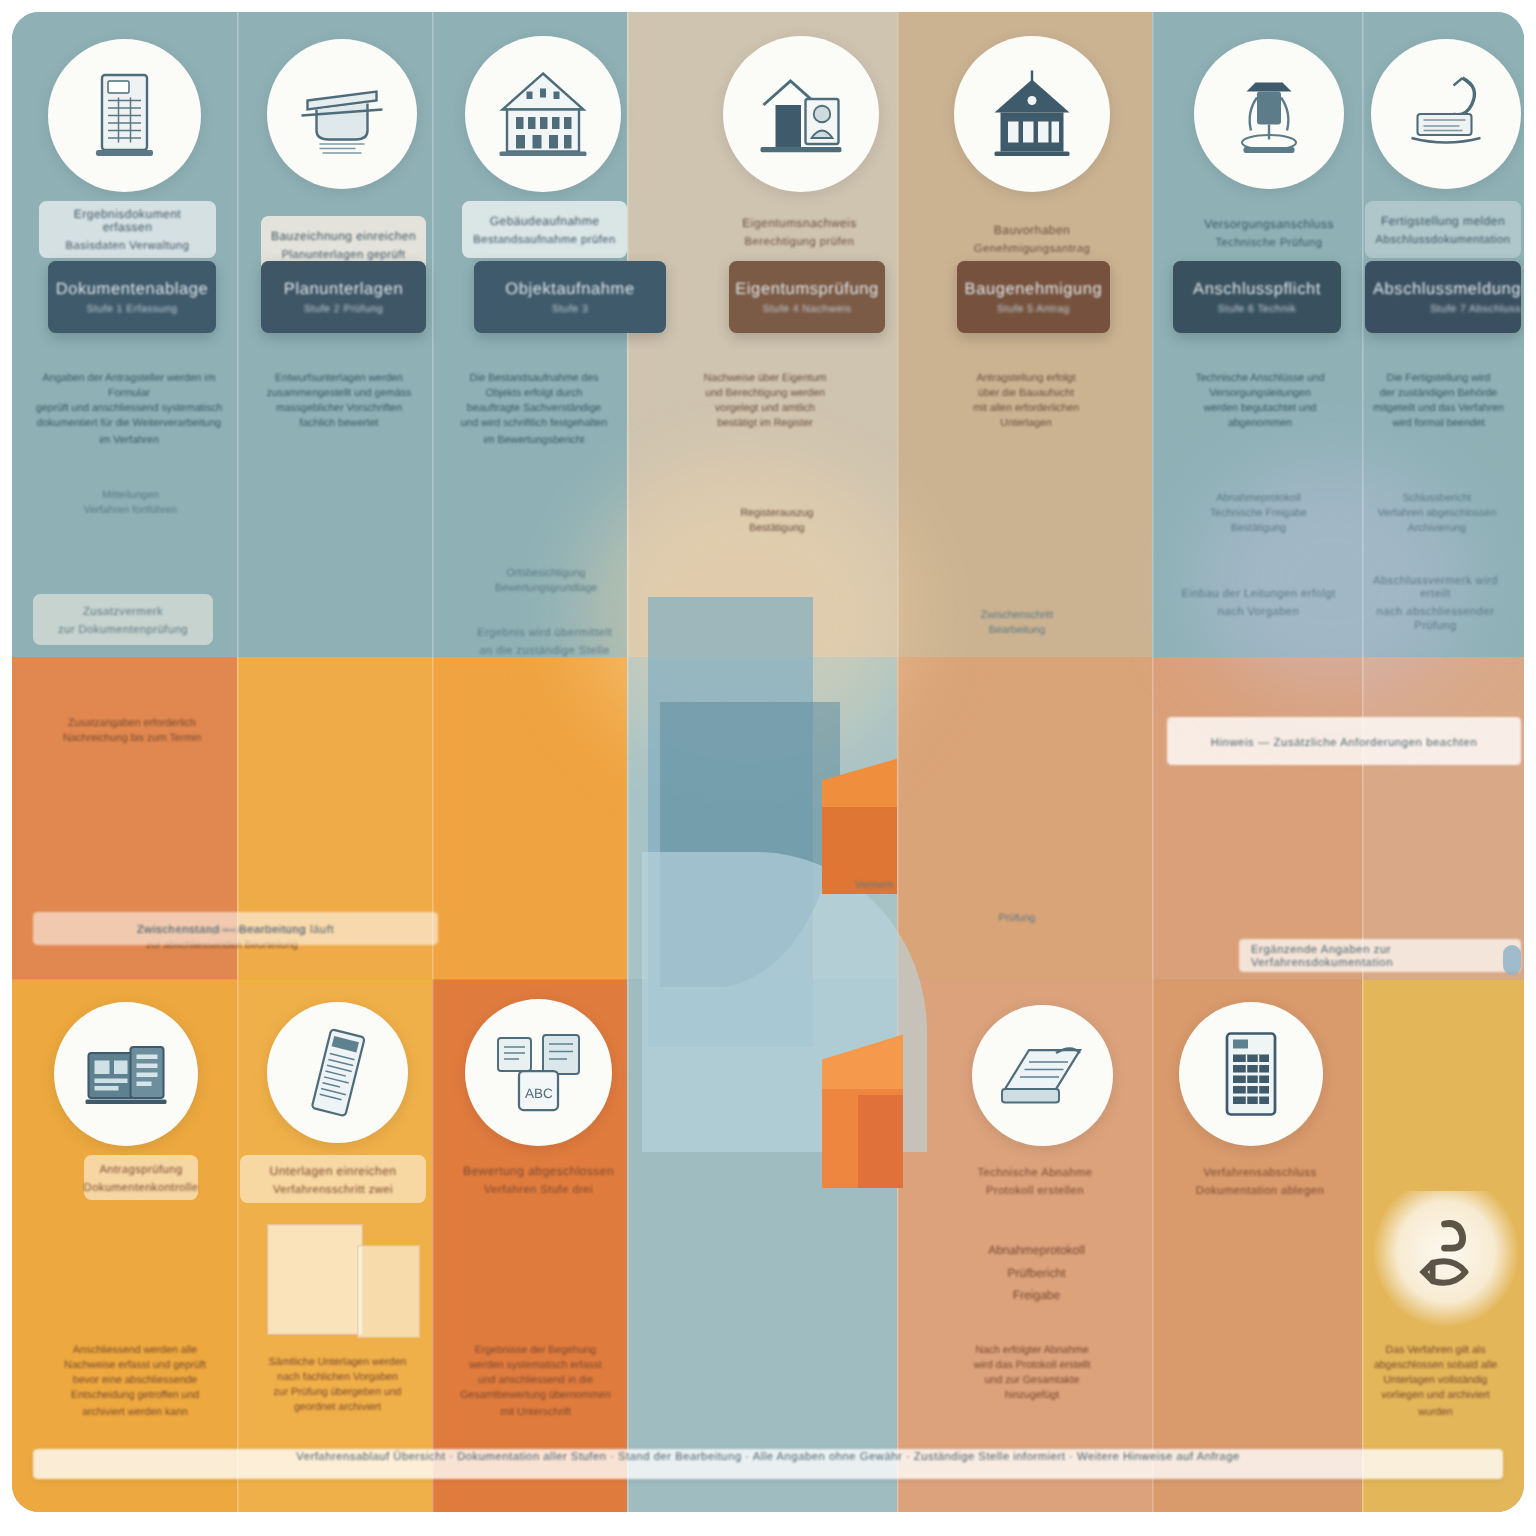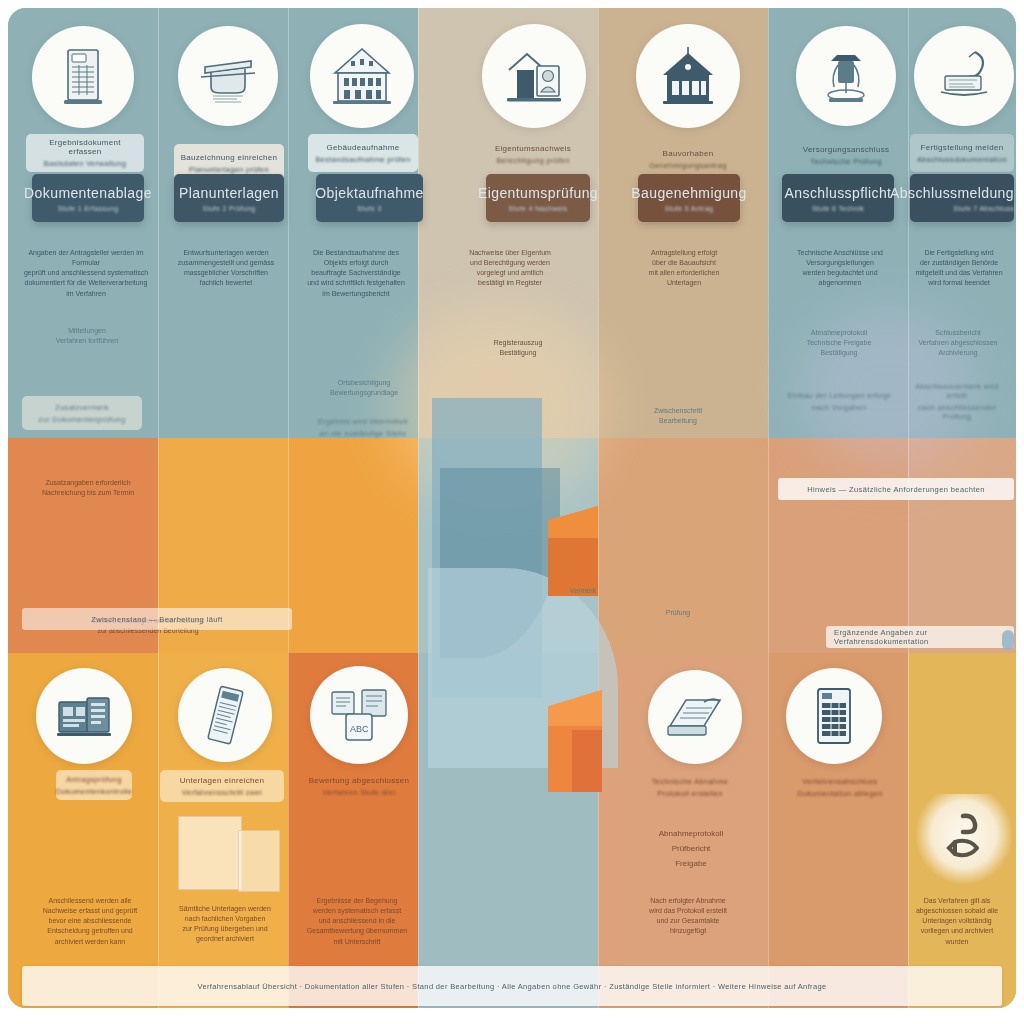--- a/index.html
+++ b/index.html
@@ -31,21 +31,21 @@
              background:#fbfbf8;
              box-shadow:0 2px 10px rgba(0,0,0,.10);
              display:flex;align-items:center;justify-content:center;}
   .medallion svg{display:block;}
 
   
   .hbar{position:absolute;border-radius:5px;
         box-shadow:0 3px 9px rgba(0,0,0,.18);
         display:flex;flex-direction:column;align-items:center;
         justify-content:center;gap:4px;}
-  .hbar .l1{font-size:14px;letter-spacing:.4px;color:#dfe6ea;
+  .hbar .l1{font-size:11px;letter-spacing:.4px;color:#dfe6ea;
             filter:blur(.75px);text-align:center;}
   .hbar .l2{font-size:7px;letter-spacing:.3px;color:#c3ced5;
             filter:blur(.9px);text-align:center;}
 
   
   .plate{position:absolute;border-radius:5px;
          display:flex;flex-direction:column;align-items:center;
          justify-content:center;gap:3px;padding:4px 6px;box-sizing:border-box;}
   .plate .p1{font-size:8px;letter-spacing:.3px;filter:blur(.7px);text-align:center;}
   .plate .p2{font-size:7.5px;letter-spacing:.3px;filter:blur(.8px);text-align:center;}
@@ -61,23 +61,23 @@
 
   
   .shape{position:absolute;}
 
   
   .pill{position:absolute;border-radius:3px;
         display:flex;align-items:center;justify-content:center;
         font-size:7.5px;letter-spacing:.4px;filter:blur(.7px);
         color:#4c6570;box-sizing:border-box;padding:0 8px;}
 
-  .footer-banner{position:absolute;left:14px;right:14px;height:40px;
+  .footer-banner{position:absolute;left:14px;right:14px;height:20px;
         background:rgba(255,255,255,.78);border-radius:3px;
-        display:flex;align-items:center;justify-content:center;
+        display:flex;justify-content:center;
         font-size:7.5px;letter-spacing:.35px;color:#4a5f69;
         filter:blur(.7px);box-sizing:border-box;padding:0 10px;
         box-shadow:0 1px 4px rgba(0,0,0,.08);}
 
   
   .glow{position:absolute;border-radius:50%;filter:blur(26px);}
 </style>
 </head>
 <body>
 
@@ -244,21 +244,21 @@
         </svg>
       </span>
     </div>
 
     <div class="plate" style="left:18px;top:126px;width:118px;height:38px;background:rgba(236,240,241,.75);">
       <span class="p1 t-dark">Ergebnisdokument erfassen</span>
       <span class="p2 t-dark">Basisdaten Verwaltung</span>
     </div>
     <div class="plate" style="left:166px;top:126px;width:110px;height:38px;background:rgba(243,236,226,.85);margin-top:10px;">
       <span class="p1 t-dark">Bauzeichnung einreichen</span>
-      <span class="p2 t-dark">Planunterlagen prüfen</span>
+      <span class="p2 t-dark">Planunterlagen geprüft</span>
     </div>
     <div class="plate" style="left:300px;top:126px;width:110px;height:38px;background:rgba(240,243,244,.78);">
       <span class="p1 t-dark">Gebäudeaufnahme</span>
       <span class="p2 t-dark">Bestandsaufnahme prüfen</span>
     </div>
     <div class="plate" style="left:470px;top:126px;width:110px;height:40px;background:rgba(0,0,0,0);">
       <span class="p1 t-brown">Eigentumsnachweis</span>
       <span class="p2 t-brown">Berechtigung prüfen</span>
     </div>
     <div class="plate" style="left:626px;top:126px;width:108px;height:40px;background:rgba(0,0,0,0);justify-content:flex-end;">
@@ -275,21 +275,21 @@
     </div>
 
     <div class="hbar" style="left:24px;top:166px;width:112px;height:48px;background:#3f5a6b;">
       <span class="l1">Dokumentenablage</span>
       <span class="l2">Stufe 1 Erfassung</span>
     </div>
     <div class="hbar" style="left:166px;top:166px;width:110px;height:48px;background:#3e5666;">
       <span class="l1">Planunterlagen</span>
       <span class="l2">Stufe 2 Prüfung</span>
     </div>
-    <div class="hbar" style="left:308px;top:166px;width:107px;height:48px;background:#3f5a6b;">
+    <div class="hbar" style="left:308px;top:166px;width:128px;height:48px;background:#3f5a6b;">
       <span class="l1">Objektaufnahme</span>
       <span class="l2">Stufe 3</span>
     </div>
     <div class="hbar" style="left:478px;top:166px;width:104px;height:48px;background:#7b5a46;">
       <span class="l1">Eigentumsprüfung</span>
       <span class="l2">Stufe 4 Nachweis</span>
     </div>
     <div class="hbar" style="left:630px;top:166px;width:102px;height:48px;background:#76523e;">
       <span class="l1">Baugenehmigung</span>
       <span class="l2">Stufe 5 Antrag</span>
@@ -413,21 +413,21 @@
 
     <div class="tblock t-warm fs7" style="left:10px;top:470px;width:140px;">
       <span>Zusatzangaben erforderlich</span>
       <span>Nachreichung bis zum Termin</span>
     </div>
     <div class="tblock t-warm fs7" style="left:10px;top:608px;width:260px;">
       <span>Weitere Unterlagen werden benötigt</span>
       <span>zur abschliessenden Beurteilung</span>
     </div>
 
-    <div class="pill" style="left:770px;top:470px;width:236px;height:22px;background:rgba(255,255,255,.80);">
+    <div class="pill" style="left:770px;top:470px;width:236px;height:32px;background:rgba(255,255,255,.80);">
       <span>Hinweis  —  Zusätzliche Anforderungen beachten</span>
     </div>
     <div class="pill" style="left:818px;top:618px;width:188px;height:22px;background:rgba(255,255,255,.70);">
       <span>Ergänzende Angaben zur Verfahrensdokumentation</span>
     </div>
     <div class="pill" style="left:14px;top:600px;width:270px;height:22px;background:rgba(255,255,255,.55);">
       <span>Zwischenstand  —  Bearbeitung läuft</span>
     </div>
 
     <div class="shape" style="left:994px;top:622px;width:12px;height:20px;border-radius:6px;background:rgba(145,180,200,.85);"></div>

